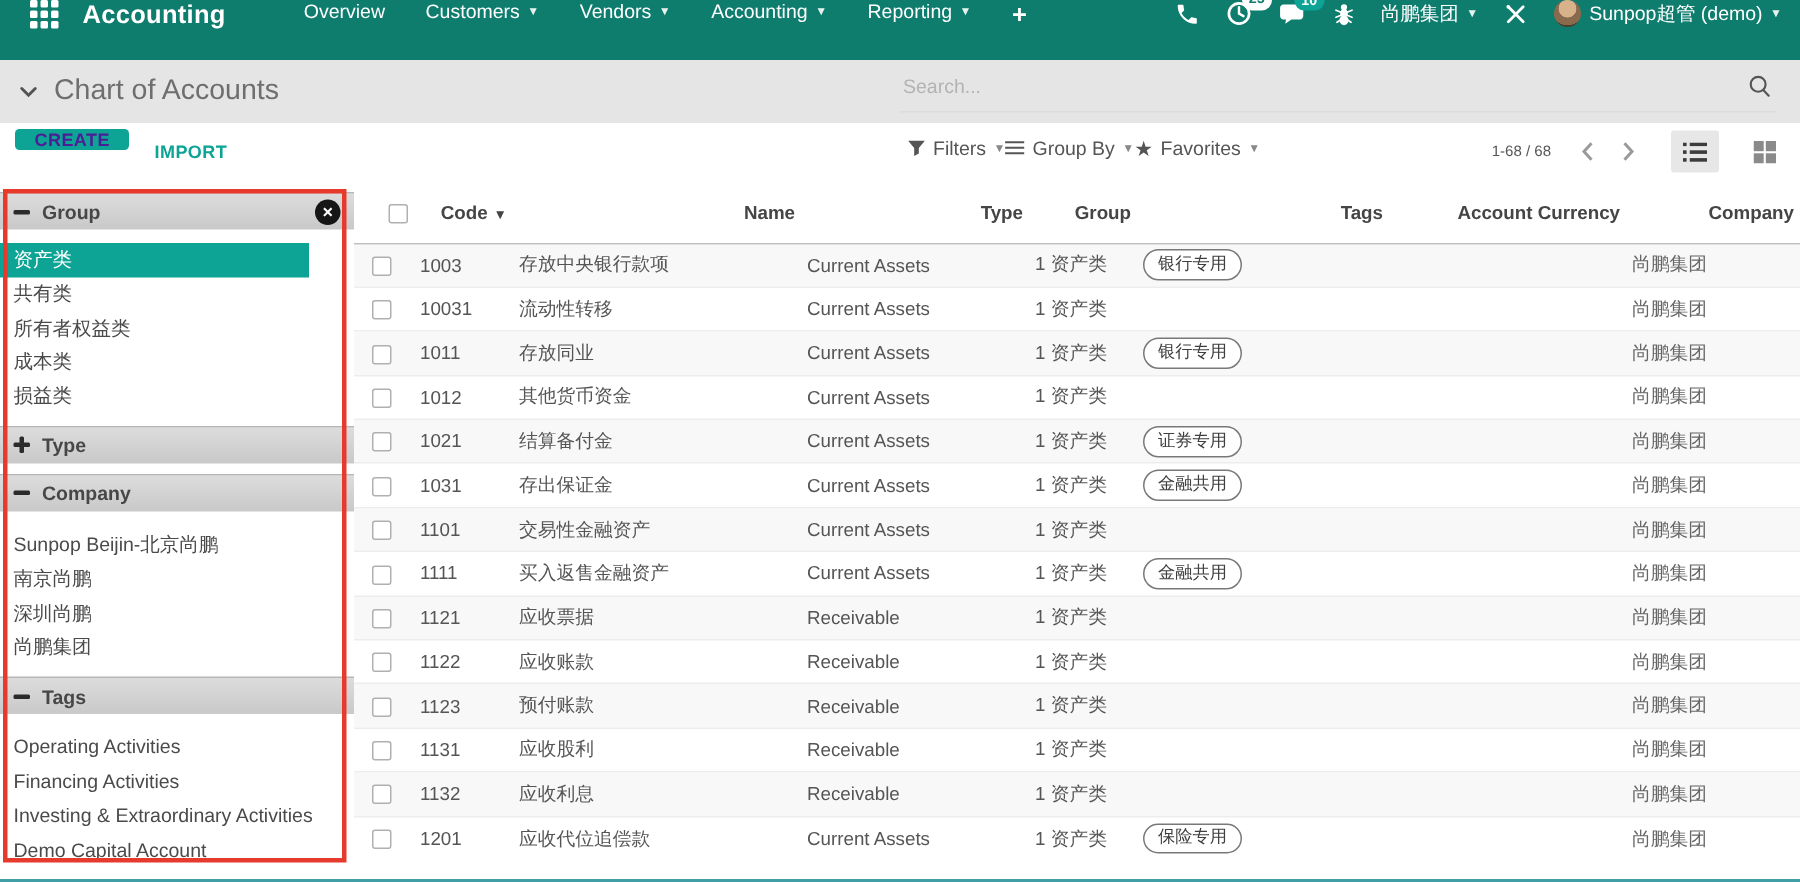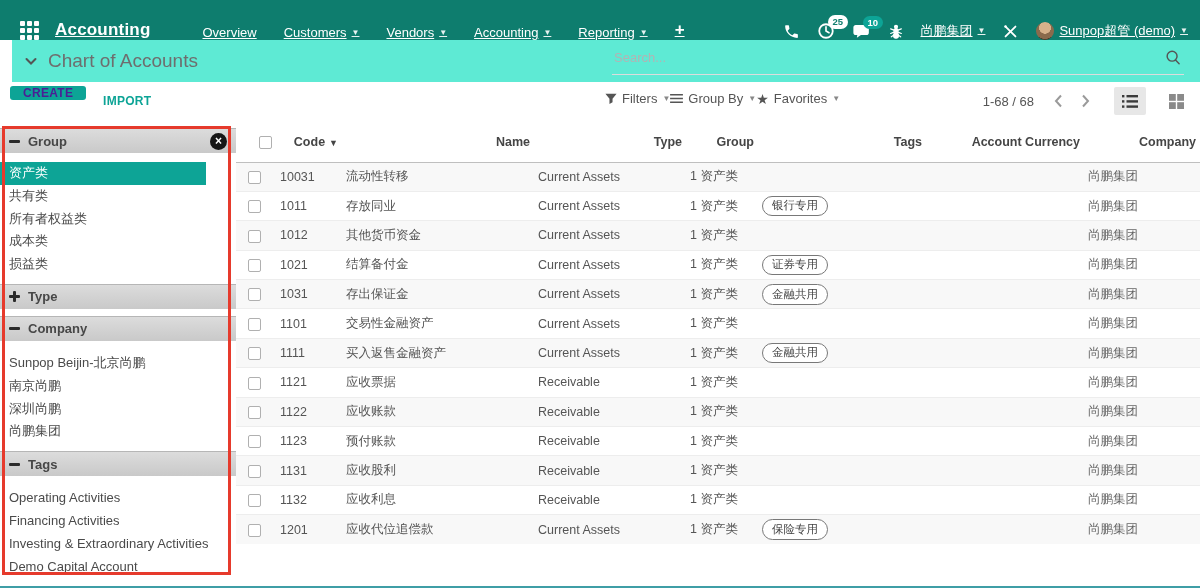--- a/index.html
+++ b/index.html
@@ -8,61 +8,61 @@
     --hl-red:#e63a2c;
   }
   *{box-sizing:border-box}
   html,body{margin:0;padding:0}
   body{
     width:1200px;height:588px;overflow:hidden;position:relative;
     font-family:"Liberation Sans","DejaVu Sans",sans-serif;background:#fff;
   }
   
   .navbar{position:absolute;top:0;left:0;right:0;height:40px;background:var(--navbar);
-    display:flex;align-items:flex-end;color:#fff;padding:0 12px;text-decoration:underline;}
+    display:flex;align-items:flex-start;color:#fff;padding:0 12px;}
   .apps-grid{width:19px;height:19px;display:grid;grid-template-columns:repeat(3,5px);
     grid-template-rows:repeat(3,5px);gap:2px;margin:0 16px 0 8px;cursor:pointer}
   .apps-grid i{background:#fff;border-radius:1px}
   .app-title{font-size:17px;font-weight:bold;margin-right:52px;letter-spacing:.2px}
   .nav-menu{display:flex;align-items:center;gap:27px;font-size:13px}
   .nav-menu .mi{display:flex;align-items:center;gap:5px;cursor:pointer;white-space:nowrap}
   .caret-w{font-size:8px;opacity:.9;line-height:1}
   .nav-plus{font-size:17px;font-weight:bold;margin-left:27px;cursor:pointer}
   .nav-right{margin-left:auto;display:flex;align-items:center;gap:17px;font-size:13px}
   .nav-ic{position:relative;display:flex;align-items:center;cursor:pointer}
   .badge{position:absolute;top:-7px;left:11px;border-radius:8px;font-size:9.5px;font-weight:bold;
     padding:1px 5px;line-height:1.25;white-space:nowrap}
   .badge.white{background:#ffffff;color:var(--navbar)}
   .badge.teal{background:var(--accent);color:#fff}
   .nav-drop{display:flex;align-items:center;gap:5px;cursor:pointer;white-space:nowrap}
   .avatar{width:18px;height:18px;border-radius:50%;
     background:radial-gradient(circle at 50% 32%,#d7b28b 0 38%,#8a6a4c 40% 72%,#4e3a2a 74% 100%);}
   
-  .cp1{position:absolute;top:40px;left:12px;right:0;height:42px;background:#5eead4}
+  .cp1{position:absolute;top:40px;left:0;right:0;height:42px;background:#e5e5e5}
   .bc-caret{position:absolute;left:13px;top:17px}
   .page-title{position:absolute;left:36px;top:10px;font-size:19px;color:#6e6e6e}
   .searchbox{position:absolute;left:600px;right:16px;top:9px;border-bottom:1px solid #dcdcdc;
     height:26px;display:flex;align-items:flex-start}
   .searchbox input{flex:1;border:none;outline:none;font-size:13px;color:#555;background:transparent;
     font-family:inherit}
   .searchbox input::placeholder{color:#b3b3b3}
   .search-ic{flex:0 0 auto;margin-right:2px;cursor:pointer}
   
   .cp2{position:absolute;top:82px;left:0;right:0;height:40px;background:#fff}
   .btn-create{position:absolute;left:10px;top:4px;background:var(--accent);color:#4c1d95;border:none;
     font-size:12px;font-weight:bold;padding:0 13px;border-radius:3px;cursor:pointer;
     font-family:inherit;letter-spacing:.3px}
   .btn-import{position:absolute;left:97px;top:11px;background:none;border:none;color:var(--accent);
     font-size:12px;font-weight:bold;cursor:pointer;font-family:inherit;letter-spacing:.3px}
   .search-opts{position:absolute;left:605px;top:9px;display:flex;align-items:center;
     font-size:13px;color:#555}
   .opt{display:flex;align-items:center;gap:5px;cursor:pointer;white-space:nowrap}
   .caret-g{font-size:8px;color:#888;line-height:1}
   .pager-zone{position:absolute;right:8px;top:5px;display:flex;align-items:center;gap:14px}
-  .pager-txt{font-size:13px;color:#555;margin-right:4px}
+  .pager-txt{font-size:10px;color:#555;margin-right:4px}
   .pg-btn{cursor:pointer;display:flex;align-items:center;padding:2px}
   .view-btn{width:32px;height:28px;display:flex;align-items:center;justify-content:center;
     border-radius:2px;cursor:pointer}
   .view-btn.active{background:#e7e7e7}
   
   .sidebar{position:absolute;top:122px;left:0;width:236px;bottom:0;background:#fff;font-size:13px}
   .sec0{margin-top:6px}
   .sec-h{height:25px;display:flex;align-items:center;gap:8px;padding:0 9px;
     background:linear-gradient(#dcdcdc,#c9c9c9);border-top:1px solid #b6b6b6;
     color:#474747;font-weight:bold;cursor:pointer}
@@ -349,20 +349,30 @@
         <th><span>Type</span></th>
         <th><span>Group</span></th>
         <th><span>Tags</span></th>
         <th><span>Account Currency</span></th>
         <th><span>Company</span></th>
       </tr>
     </thead>
     <tbody>
         <tr>
           <td class="col-check"><span class="cb"></span></td>
+          <td class="cell-code">1003</td>
+          <td class="col-name">存放中央银行款项</td>
+          <td class="col-type">Current Assets</td>
+          <td class="col-group">1 资产类</td>
+          <td class="col-tags"><span class="pill">银行专用</span></td>
+          <td class="col-curr"></td>
+          <td class="col-comp">尚鹏集团</td>
+        </tr>
+        <tr>
+          <td class="col-check"><span class="cb"></span></td>
           <td class="cell-code">10031</td>
           <td class="col-name">流动性转移</td>
           <td class="col-type">Current Assets</td>
           <td class="col-group">1 资产类</td>
           <td class="col-tags"></td>
           <td class="col-curr"></td>
           <td class="col-comp">尚鹏集团</td>
         </tr>
         <tr>
           <td class="col-check"><span class="cb"></span></td>

